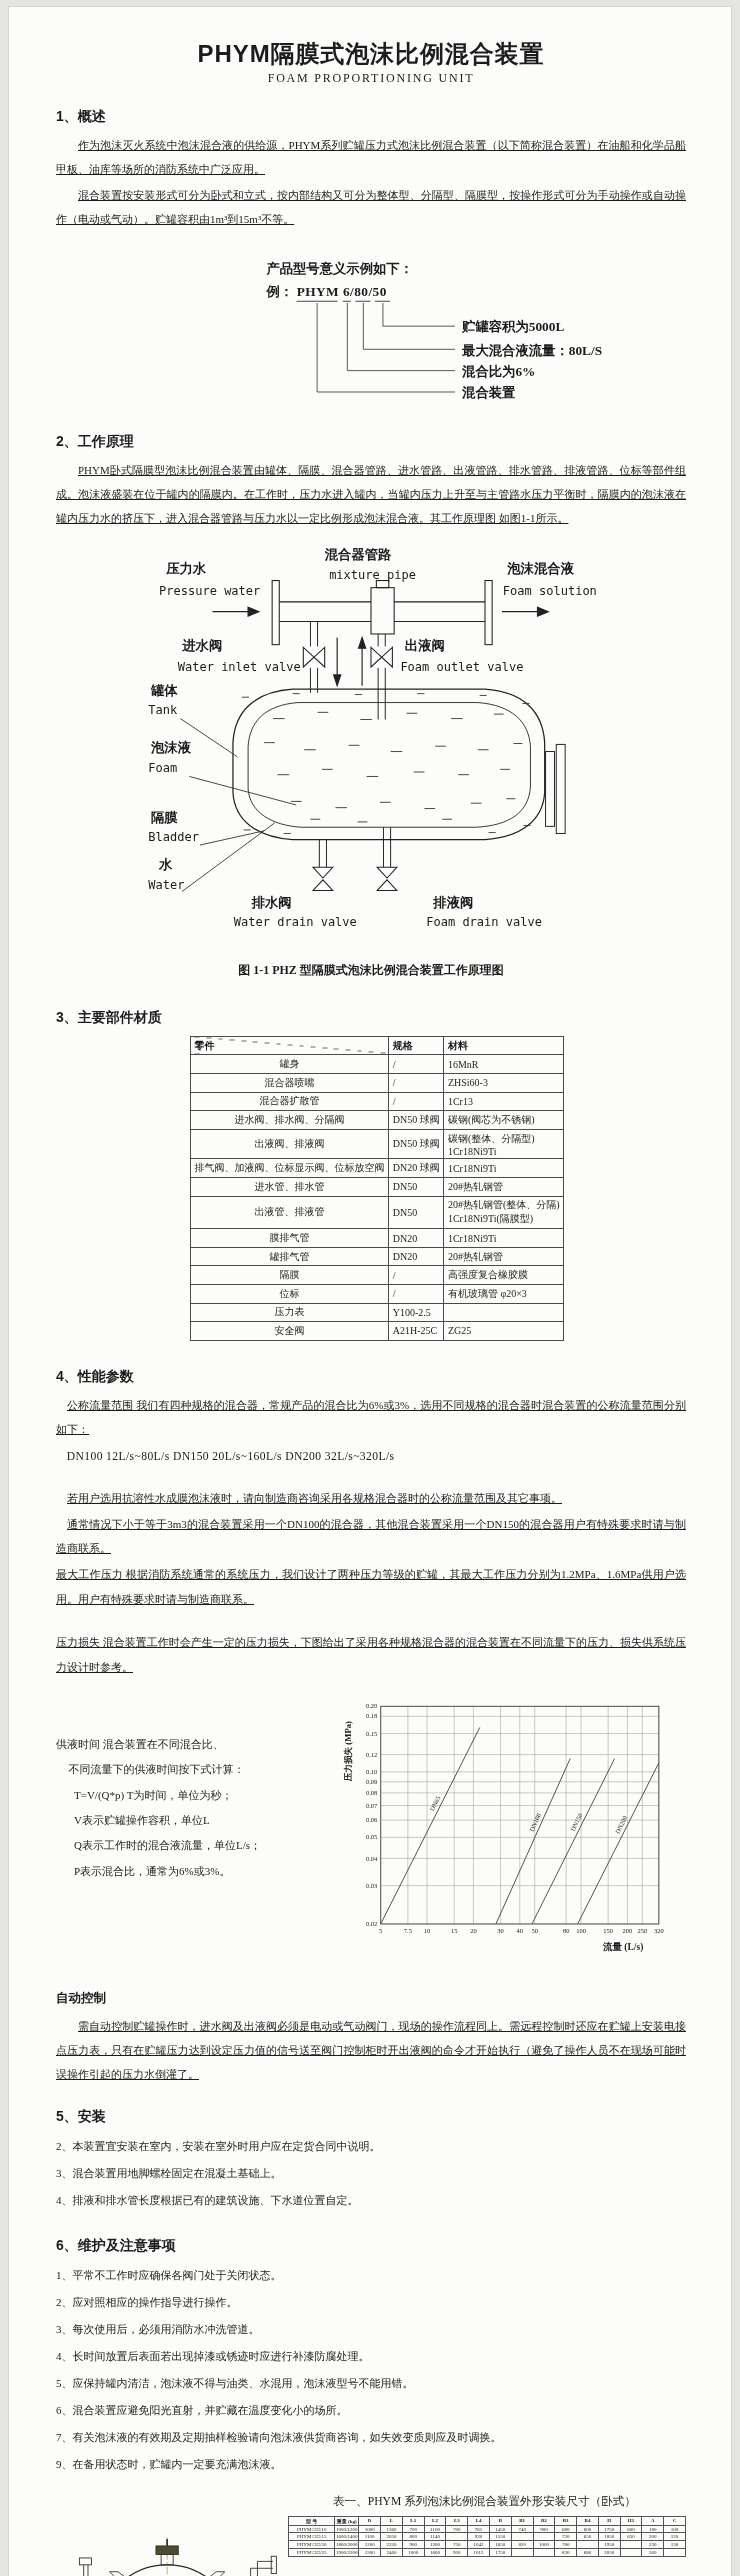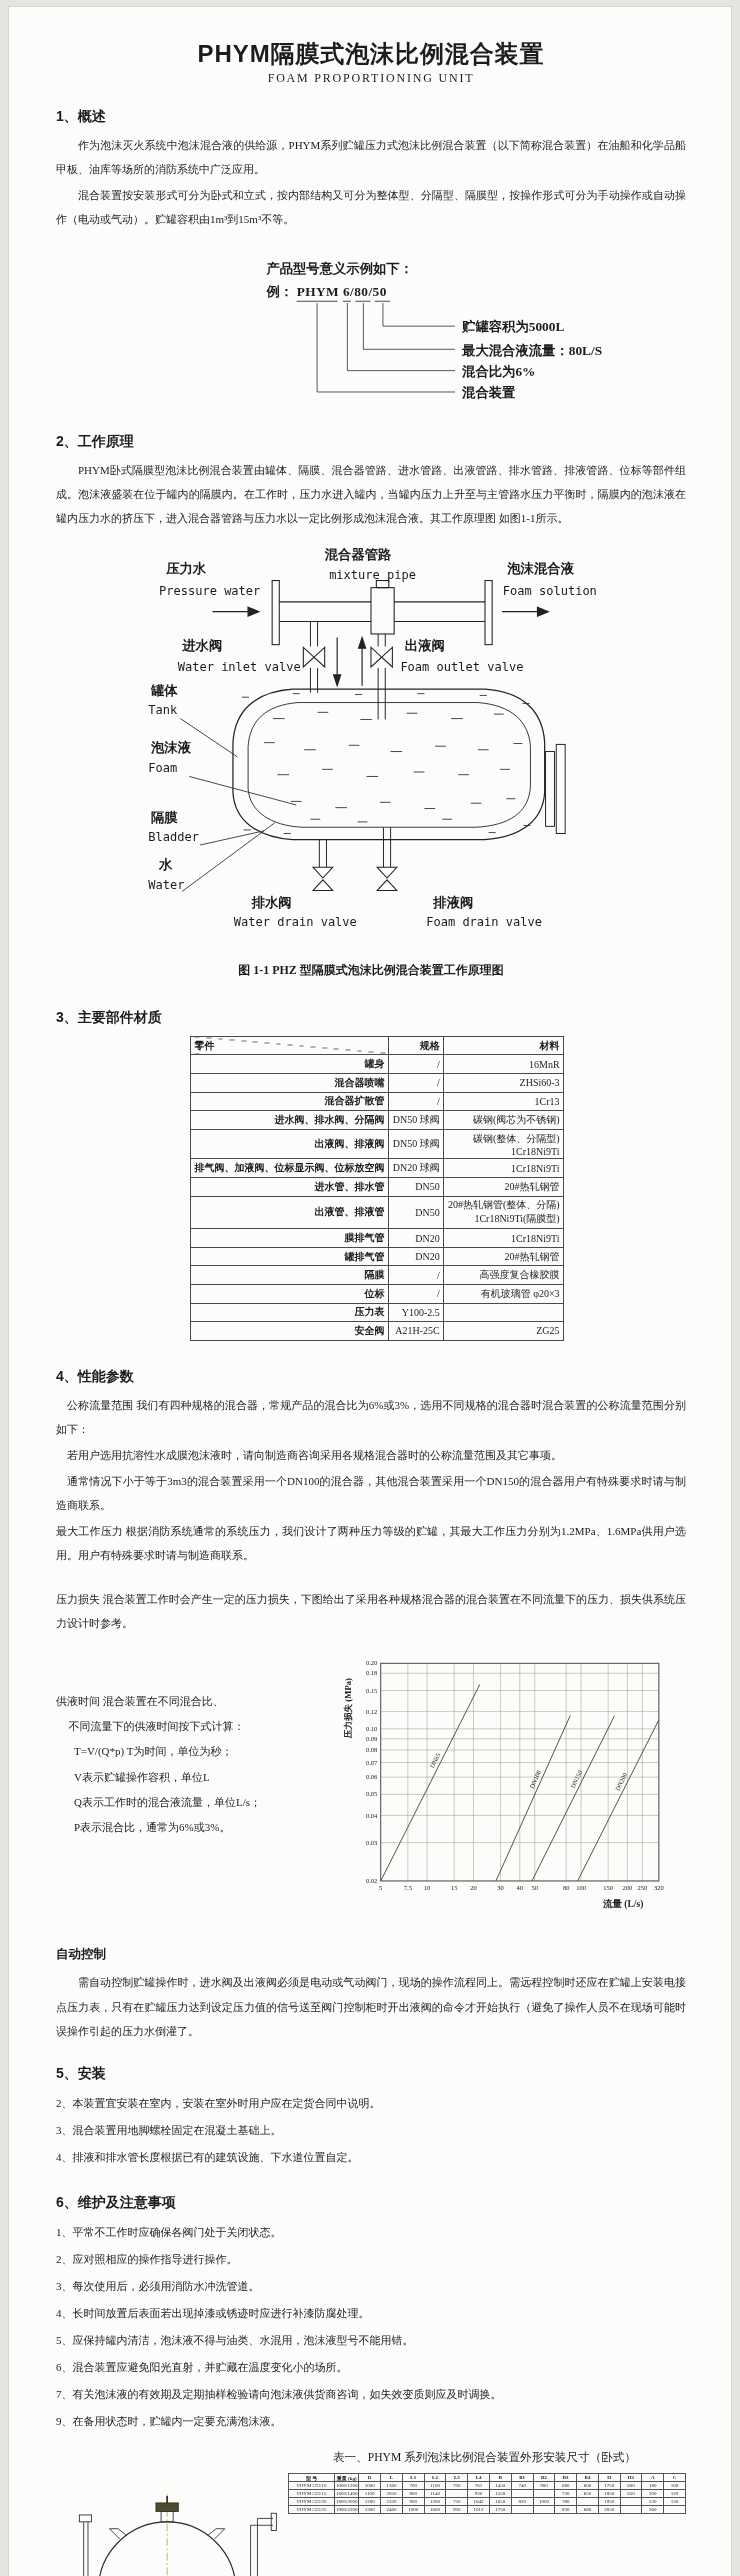--- a/index.html
+++ b/index.html
@@ -2,34 +2,34 @@
 <html style="font-size:14.3px"><head>
 <meta charset="utf-8">
 <style>
   html,body{margin:0;padding:0;}
   body{width:740px;background:#e4e4e1;font-family:"Liberation Serif","DejaVu Serif",serif;color:#1c1c1c;}
   .page{box-sizing:border-box;width:724px;margin:6.2px auto;background:#fcfcfa;border:0.9px solid #d6d6d2;padding:18px 47px 41px 47px;}
   .content{width:630px;}
   .doc-title{font-family:"Liberation Sans","DejaVu Sans",sans-serif;font-weight:bold;font-size:24px;text-align:center;letter-spacing:0.9px;margin:12.5px 0 1.8px 0;}
   .doc-subtitle{font-size:12px;text-align:center;letter-spacing:1.8px;margin-bottom:12.5px;}
   .sec-head{font-family:"Liberation Sans","DejaVu Sans",sans-serif;font-weight:bold;font-size:14px;margin:21.4px 0 7.1px 0;}
-  p.body{font-size:11px;line-height:2.2;text-align:justify;margin:0 0 1.8px 0;text-indent:2em;}
+  p.body{font-size:11px;line-height:2.2;text-align:justify;margin:0 0 1.8px 0;text-indent:2em;text-decoration:underline;}
   p.body.noindent{text-indent:0;}
   .flow-line{font-size:11.6px;margin:9px 0 23px 10.7px;letter-spacing:0.4px;}
   .list-item{font-size:11px;line-height:2.45;margin:0;}
   svg text{fill:#1c1c1c;}
   .svg-cn{font-size:15px;font-weight:bold;font-family:"Liberation Serif",serif;}
   .svg-en{font-size:13.5px;font-family:"DejaVu Sans Mono","Liberation Mono",monospace;}
   .model-wrap{margin:23px 0 9px 105px;}
   .fig-wrap{text-align:center;margin-top:5.3px;}
   .fig-caption{font-size:12px;font-weight:bold;margin:23px 0 5.3px 0;}
   table{border-collapse:collapse;}
   .mat-table{margin:9px auto 5.3px 134px;font-size:10px;}
-  .mat-table th,.mat-table td{border:0.9px solid #4a4a4a;padding:1.8px 3.6px;text-align:right;white-space:pre-line;min-width:30px;}
-  .mat-table td:first-child{text-align:right;min-width:114px;font-weight:bold;}
+  .mat-table th,.mat-table td{border:0.9px solid #4a4a4a;padding:1.8px 3.6px;text-align:left;white-space:pre-line;min-width:30px;}
+  .mat-table td:first-child{text-align:center;min-width:114px;}
   .mat-table th:first-child{background:linear-gradient(to top right,transparent 49.4%,#666 49.4%,#666 50.6%,transparent 50.6%);text-align:left;min-width:114px;}
   .chart-row{display:flex;align-items:flex-start;margin-top:14.3px;}
   .chart-left{width:294px;padding-top:39px;}
   .chart-left .ln{font-size:11px;line-height:2.3;margin:0;}
   .dim-title{font-size:11.6px;font-weight:normal;text-align:center;box-sizing:border-box;width:630px;padding-left:227px;margin:16px 0 3.6px 0;}
   .dim-row{display:flex;align-items:flex-start;}
   .dim-table1{font-size:5px;margin-top:3.6px;}
   .dim-table1 th,.dim-table1 td{border:0.4px solid #555;padding:0.9px 0.9px;text-align:center;min-width:19px;}
   .dim-table1 td:first-child{min-width:43px;}
   .drawing1{margin:12.5px 7.1px 0 -5.3px;}
@@ -261,20 +261,21 @@
           <tr>
             <td>安全阀</td>
             <td>A21H-25C</td>
             <td>ZG25</td>
           </tr>
         </tbody>
     </table>
 
     <div class="sec-head" style="margin-top:27px">4、性能参数</div>
     <p class="body noindent" style="text-indent:1em">公称流量范围  我们有四种规格的混合器，常规产品的混合比为6%或3%，选用不同规格的混合器时混合装置的公称流量范围分别如下：</p>
+    <div class="flow-line">DN100  12L/s~80L/s    DN150  20L/s~160L/s    DN200  32L/s~320L/s</div>
     <p class="body noindent" style="text-indent:1em">若用户选用抗溶性水成膜泡沫液时，请向制造商咨询采用各规格混合器时的公称流量范围及其它事项。</p>
     <p class="body noindent" style="text-indent:1em">通常情况下小于等于3m3的混合装置采用一个DN100的混合器，其他混合装置采用一个DN150的混合器用户有特殊要求时请与制造商联系。</p>
     <p class="body noindent">最大工作压力 根据消防系统通常的系统压力，我们设计了两种压力等级的贮罐，其最大工作压力分别为1.2MPa、1.6MPa供用户选用。用户有特殊要求时请与制造商联系。</p>
     <p class="body noindent" style="margin-top:19.6px">压力损失  混合装置工作时会产生一定的压力损失，下图给出了采用各种规格混合器的混合装置在不同流量下的压力、损失供系统压力设计时参考。</p>
 
     <div class="chart-row">
       <div class="chart-left">
         <p class="ln">供液时间  混合装置在不同混合比、</p>
         <p class="ln" style="padding-left:12.5px">不同流量下的供液时间按下式计算：</p>
         <p class="ln" style="padding-left:18px">T=V/(Q*p)     T为时间，单位为秒；</p>

